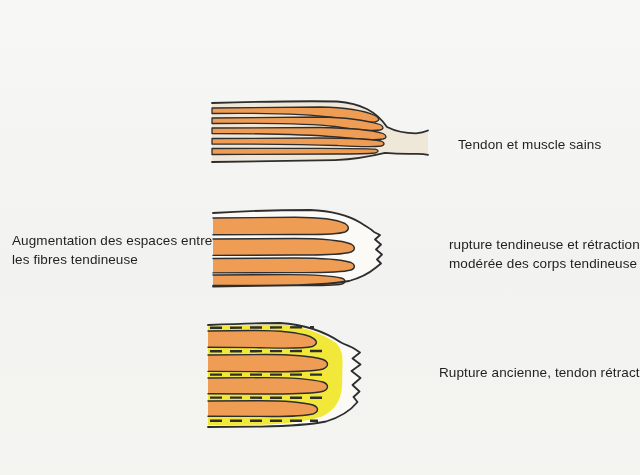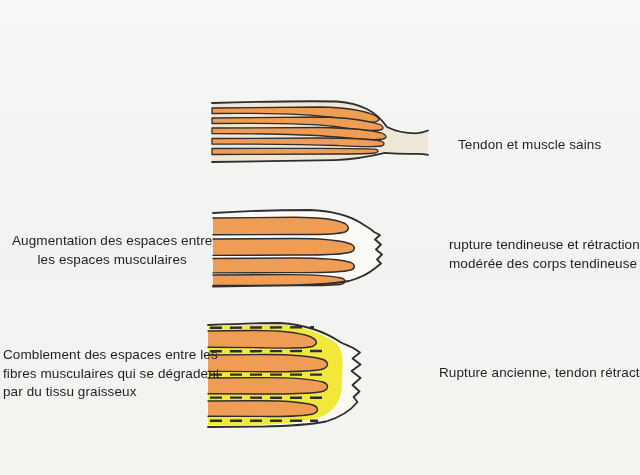--- a/index.html
+++ b/index.html
@@ -57,23 +57,23 @@
       <path class="fiber-edge" d="M18,15 L100,14.2 C128,14.2 143,17 150,20.5 C154.5,23.2 154.5,27 150,29 C143,31.5 128,31.8 100,31.5 L18,31.8"></path>
       <path class="fiber" d="M18,36 L100,35.5 C130,35.5 148,38 156,41 C160.5,43.5 160.5,47 156,49 C148,51.5 130,52.3 100,52 L18,52.4 Z"></path>
       <path class="fiber-edge" d="M18,36 L100,35.5 C130,35.5 148,38 156,41 C160.5,43.5 160.5,47 156,49 C148,51.5 130,52.3 100,52 L18,52.4"></path>
       <path class="fiber" d="M18,55.5 L100,55 C130,55 148,57 156,59.5 C160.5,61.8 160.5,65.2 156,67 C148,69.3 130,69.8 100,69.6 L18,69.9 Z"></path>
       <path class="fiber-edge" d="M18,55.5 L100,55 C130,55 148,57 156,59.5 C160.5,61.8 160.5,65.2 156,67 C148,69.3 130,69.8 100,69.6 L18,69.9"></path>
       <path class="fiber" d="M18,72 L95,71.6 C122,71.6 139,73.2 147,75.2 C151,77 151,79.8 147,81 C139,82.6 122,82.8 95,82.6 L18,82.4 Z"></path>
       <path class="fiber-edge" d="M18,72 L95,71.6 C122,71.6 139,73.2 147,75.2 C151,77 151,79.8 147,81 C139,82.6 122,82.8 95,82.6 L18,82.4"></path>
     </g>
     <path class="outline" d="M18,10 C50,8 90,7 115,7 C142,8 157,14.5 166,20 C173,24.5 177,26.5 179,29 L185,32 L180,36.5 L186,41.5 L181,46.5 L187,51.5 L182,56.5 L186,60.5 L181,64.5 C175,69.5 167,74.5 154,78 C134,81.5 115,81.8 100,82.2 C70,82.8 40,83.2 18,83.5"></path>
   </svg>
-  <div class="label" style="left:12px;top:232px;text-align:center;">
+  <div class="label" style="left:12px;top:232px;">
     <div>Augmentation des espaces entre</div>
-    <div>les espaces musculaires</div>
+    <div>les fibres tendineuse</div>
   </div>
   <div class="label" style="left:437px;top:236px;margin-left:12px;">
     <div>rupture tendineuse et rétraction</div>
     <div>modérée des corps tendineuse</div>
   </div>
 
   <svg class="illus" style="left:190px;top:315px;" width="215" height="115" viewBox="0 0 215 115">
     <path class="interior-white" d="M18,10 C45,9 75,8 90,8 C116,9.5 136,17.5 151,27.5 C157,30.5 161,31.5 164,33.5 L170,37.5 L162.5,43.5 L170.5,49.5 L161.5,56 L170.5,63 L162.5,70 L169.5,76.5 L163.5,82 L167.5,87 C161,95 151,102 136,106.5 C116,110.5 91,111.2 71,111.6 L18,112 Z"></path>
     <path class="fat" d="M18,11.5 C45,10.5 75,9.5 90,9.5 C113,11 132,18.5 146,28 C151,33 153,40 152.5,48 L152,72 C151,86 144,96 132,101.5 C115,107 91,109.3 71,109.8 L18,110.3 Z"></path>
     <g>
@@ -88,20 +88,15 @@
     </g>
     <g>
       <path class="dash" d="M20,12.8 L124,12.2"></path>
       <path class="dash" d="M20,36.3 L136,36"></path>
       <path class="dash" d="M20,59.6 L138,59.6"></path>
       <path class="dash" d="M20,82.6 L138,82.8"></path>
       <path class="dash" d="M20,105.8 L128,105.8"></path>
     </g>
     <path class="outline" d="M18,10 C45,9 75,8 90,8 C116,9.5 136,17.5 151,27.5 C157,30.5 161,31.5 164,33.5 L170,37.5 L162.5,43.5 L170.5,49.5 L161.5,56 L170.5,63 L162.5,70 L169.5,76.5 L163.5,82 L167.5,87 C161,95 151,102 136,106.5 C116,110.5 91,111.2 71,111.6 L18,112"></path>
   </svg>
-  <div class="label" style="left:3px;top:346px;">
-    <div>Comblement des espaces entre les</div>
-    <div>fibres musculaires qui se dégradent</div>
-    <div>par du tissu graisseux</div>
-  </div>
   <div class="label" style="left:439px;top:364px;">Rupture ancienne, tendon rétracté</div>
 
 </div>
 
 </body></html>

